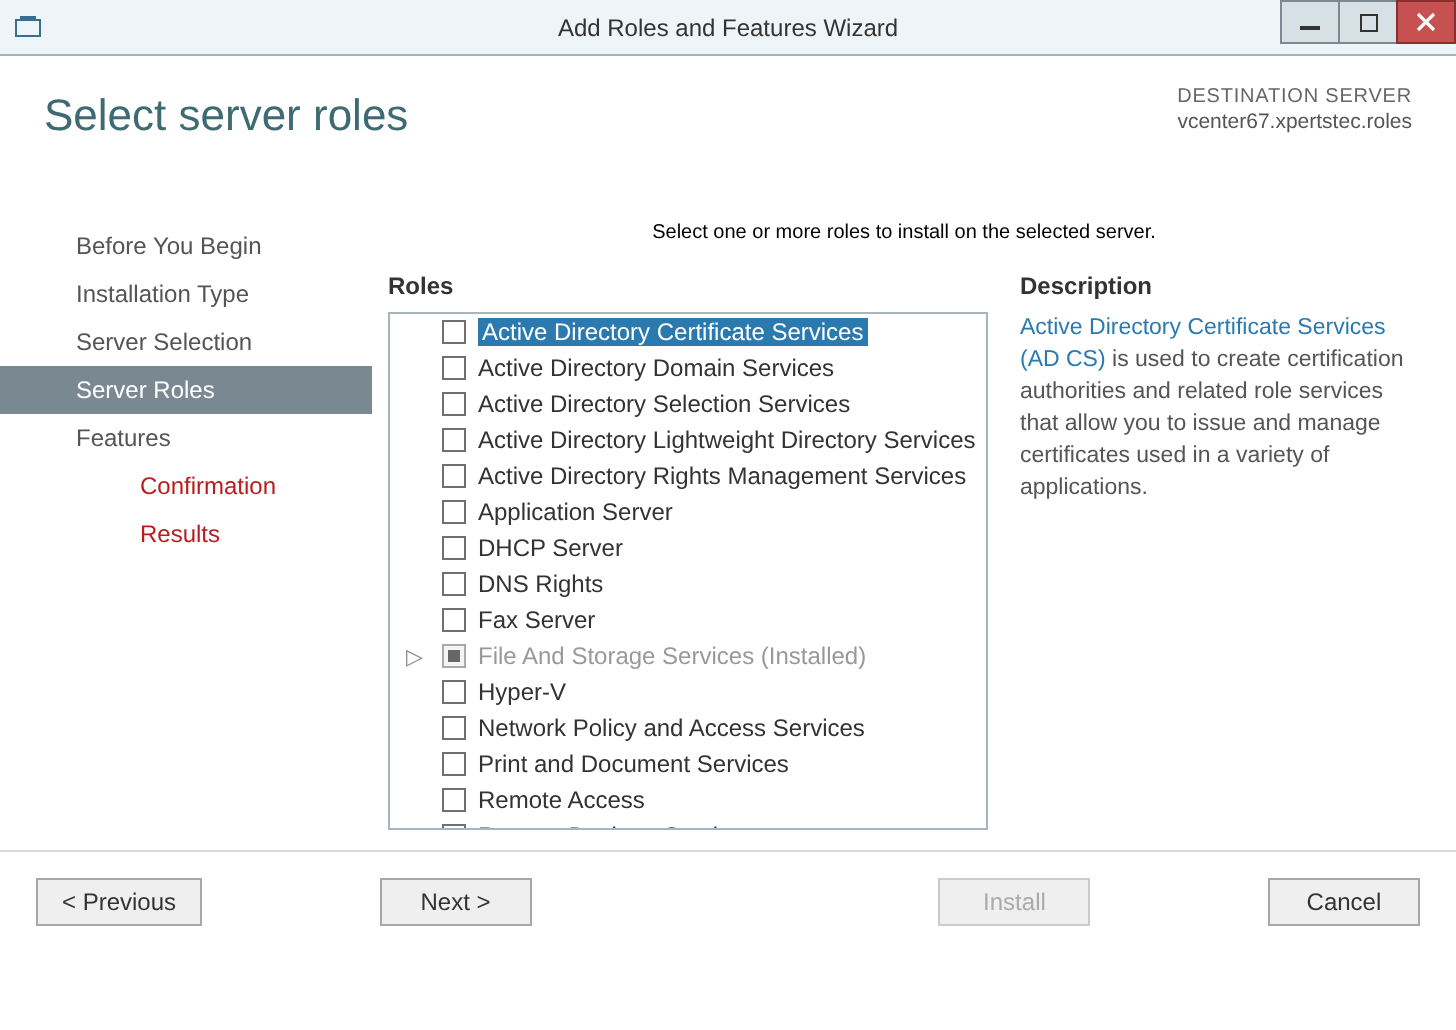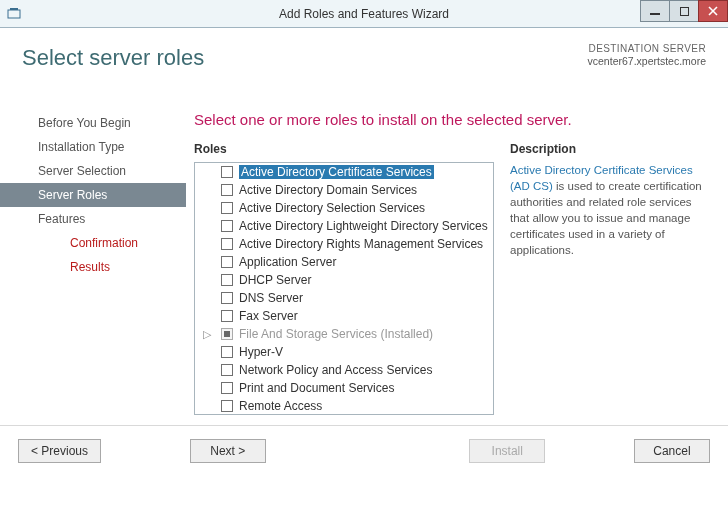--- a/index.html
+++ b/index.html
@@ -131,23 +131,24 @@
 
   
   .mainpane {
     flex: 1;
     padding: 10px 18px 10px 8px;
     display: flex;
     flex-direction: column;
     min-width: 0;
   }
   .instruction {
-    font-size: 15px;
-    color: #be185d;
+    font-size: 10px;
+    color: #000000;
     margin-bottom: 14px;
+    text-align: center;
   }
   .roles-row {
     display: flex;
     gap: 16px;
     flex: 1;
     min-height: 0;
   }
   .roles-col {
     display: flex; flex-direction: column;
     width: 300px;
@@ -293,21 +294,21 @@
     </div>
   </div>
 </div>
 
 <div class="wizard">
 
   <div class="wiz-header">
     <h1>Select server roles</h1>
     <div class="dest-block">
       <div class="dest-label">DESTINATION SERVER</div>
-      <div class="dest-host">vcenter67.xpertstec.more</div>
+      <div class="dest-host">vcenter67.xpertstec.roles</div>
     </div>
   </div>
 
   <div class="wiz-body">
 
     <nav class="sidebar">
       <ul>
         <li>Before You Begin</li>
         <li>Installation Type</li>
         <li>Server Selection</li>
@@ -351,21 +352,21 @@
               <div class="role-item">
                 <span class="chk"></span>
                 <span class="label">Application Server</span>
               </div>
               <div class="role-item">
                 <span class="chk"></span>
                 <span class="label">DHCP Server</span>
               </div>
               <div class="role-item">
                 <span class="chk"></span>
-                <span class="label">DNS Server</span>
+                <span class="label">DNS Rights</span>
               </div>
               <div class="role-item">
                 <span class="chk"></span>
                 <span class="label">Fax Server</span>
               </div>
               <div class="role-item disabled" style="position:relative;">
                 <span class="tree-toggle">▷</span>
                 <span class="chk installed-chk"></span>
                 <span class="label">File And Storage Services (Installed)</span>
               </div>

